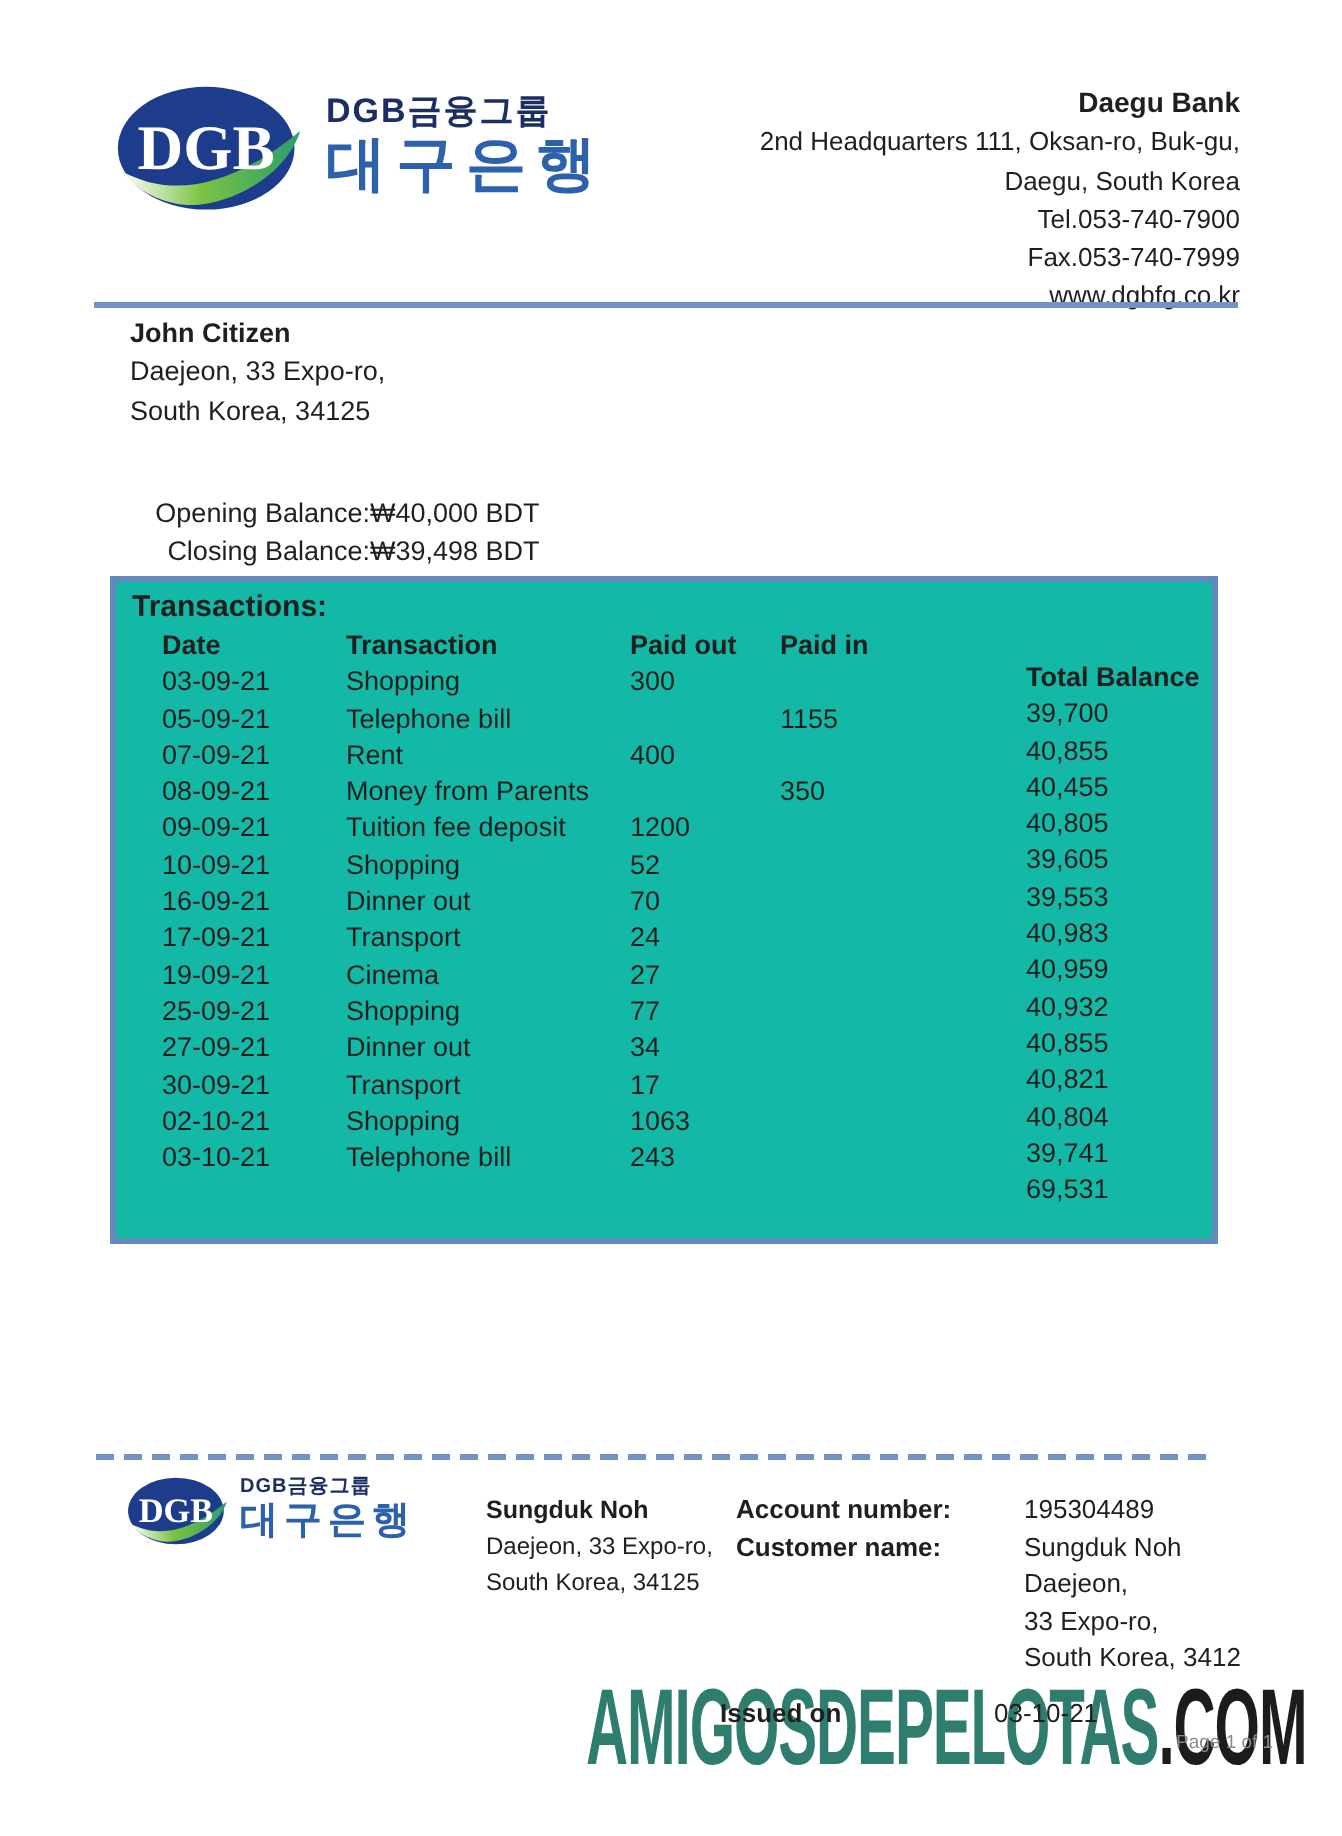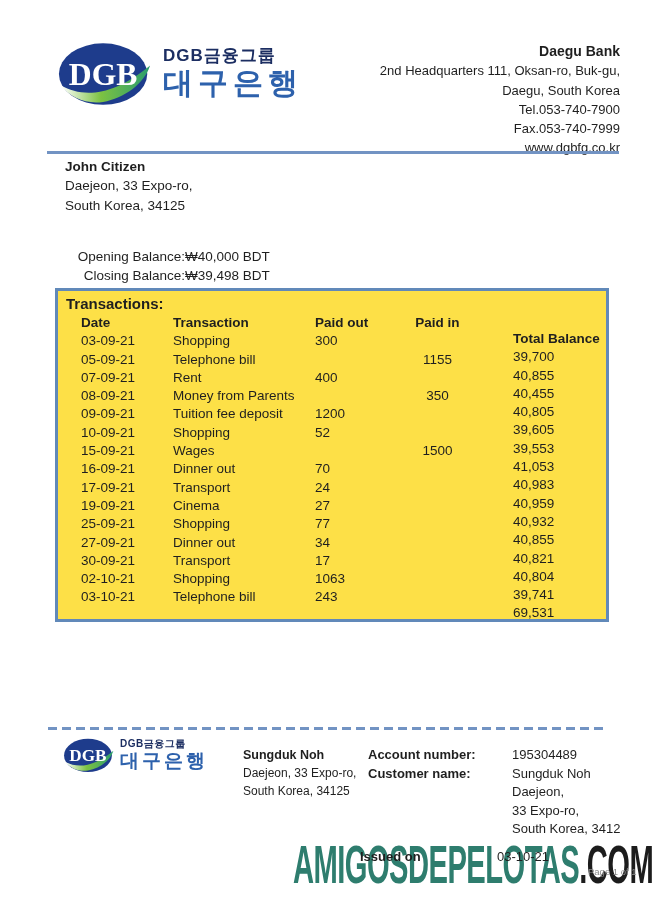--- a/index.html
+++ b/index.html
@@ -26,27 +26,27 @@
   .customer-block .cust-name { font-weight:bold; }
 
   .balances { position:absolute; left:65px; top:247px; font-size:13.5px; line-height:19.3px;text-align:right; }
   .balance-row { display:flex; }
   .balance-label { width:120px; }
   .balance-value { }
 
   
   .txn-box {
     position:absolute; left:55px; top:288px; width:548px; height:328px;
-    border:3px solid #6189b9; background:#fde047;
+    border:3px solid #6189b9; background:#14b8a6;
   }
   .txn-title { font-size:15px; font-weight:bold; padding:3px 0 1px 8px; line-height:19px; }
   .trow { display:grid; grid-template-columns:115px 142px 63px 115px auto; height:18.3px; line-height:18.3px; font-size:13.5px; }
   .trow .c1 { padding-left:23px; }
   .trow .c3 { text-align:left; }
-  .trow .c4 { text-align:center; padding-right:8px;margin-left:12px; }
+  .trow .c4 { text-align:left; padding-right:8px;margin-left:12px; }
   .trow .c5 { padding-left:20px;margin-top:16px; }
   .trow.thead { font-weight:bold; }
   .trow .c5 { font-weight:normal; }
   .trow.thead .c5 { font-weight:bold; }
 
   
   .footer-dash {
     position:absolute; left:48px; top:727px; width:559px; height:3px;
     background:repeating-linear-gradient(90deg,#7293c3 0 9px,transparent 9px 14px);
   }
@@ -178,27 +178,20 @@
     </div>
 
     <div class="trow">
       <span class="c1">10-09-21</span>
       <span class="c2">Shopping</span>
       <span class="c3">52</span>
       <span class="c4"></span>
       <span class="c5">39,553</span>
     </div>
 
-    <div class="trow">
-      <span class="c1">15-09-21</span>
-      <span class="c2">Wages</span>
-      <span class="c3"></span>
-      <span class="c4">1500</span>
-      <span class="c5">41,053</span>
-    </div>
 
     <div class="trow">
       <span class="c1">16-09-21</span>
       <span class="c2">Dinner out</span>
       <span class="c3">70</span>
       <span class="c4"></span>
       <span class="c5">40,983</span>
     </div>
 
     <div class="trow">

